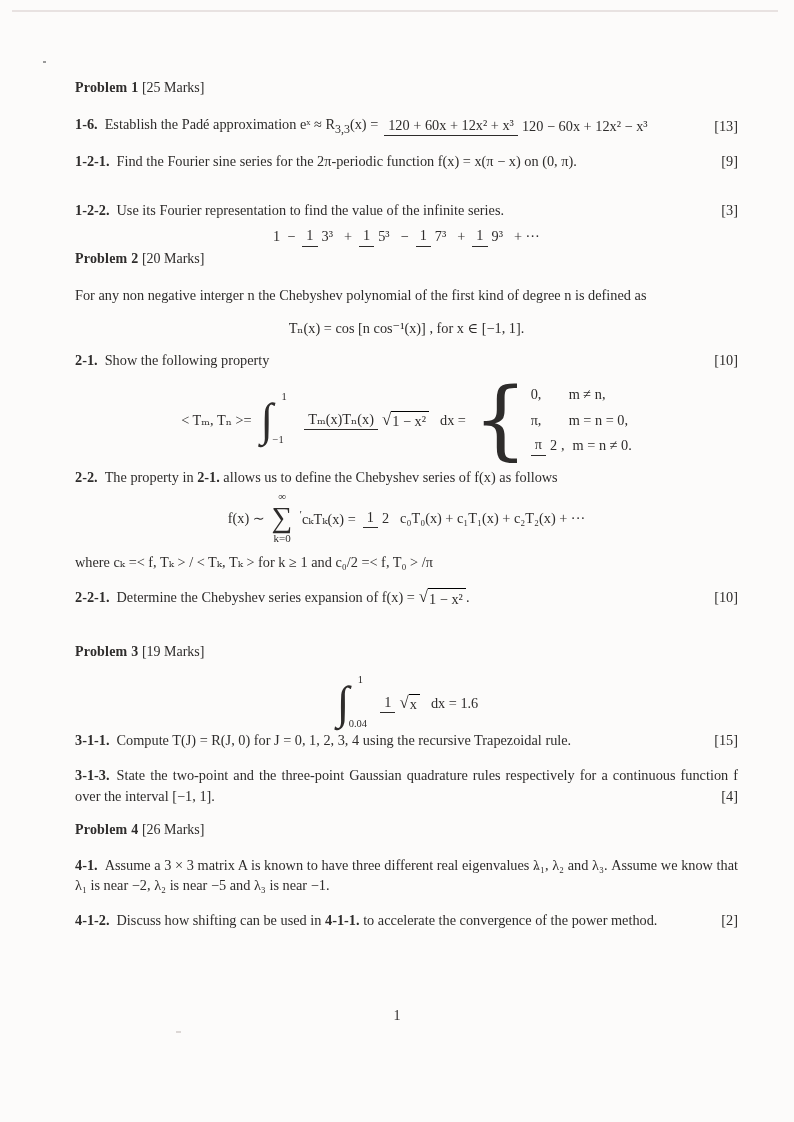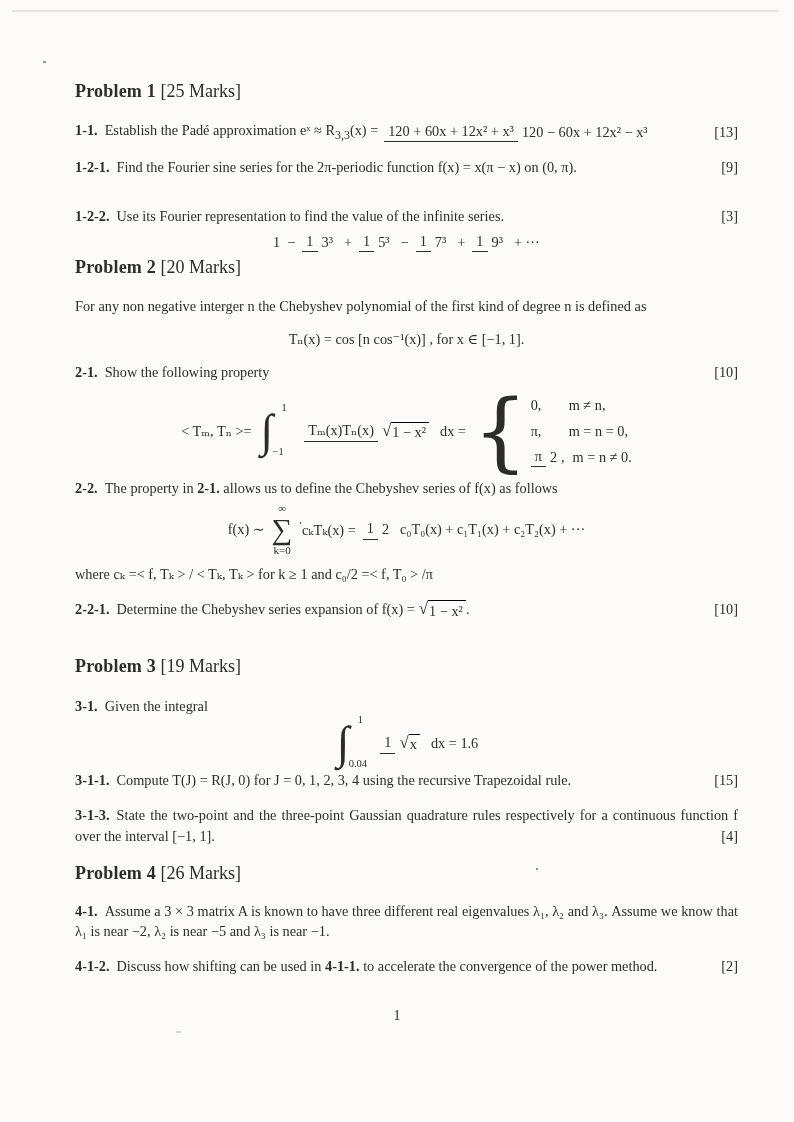--- a/index.html
+++ b/index.html
@@ -15,21 +15,21 @@
   .s2{left:176px;top:1031px;width:5px;height:2px;background:#dcd7d5;}
   .s3{left:536px;top:868px;width:2px;height:2px;background:#8f8f8f;}
 
   .content{position:absolute;left:75px;top:78px;width:663px;}
 
   .mb2{margin-bottom:2px}.mb4{margin-bottom:4px}.mb5{margin-bottom:5px}
   .mb6{margin-bottom:6px}.mb8{margin-bottom:8px}
   .mb11{margin-bottom:28px}.mb12{margin-bottom:12px}.mb13{margin-bottom:13px}
   .mb14{margin-bottom:14px}.mb15{margin-bottom:32px}.mb16{margin-bottom:16px}
 
-  .heading{font-size:18px;}
+  .heading{font-size:14px;}
   .heading b{letter-spacing:.2px;}
 
   .qrow{display:flex;align-items:baseline;}
   .qrow.center-v{align-items:center;}
   .qtext{flex:1 1 auto;min-width:0;}
   .qnum{font-weight:bold;margin-right:7px;white-space:nowrap;}
   .qnum-inline{font-weight:bold;margin-right:7px;}
   .bref{font-weight:bold;}
   .marks{margin-left:auto;padding-left:10px;white-space:nowrap;}
 
@@ -79,21 +79,21 @@
   <div class="scanline"></div>
   <div class="speck s1"></div>
   <div class="speck s2"></div>
   <div class="speck s3"></div>
 
   <div class="content">
 
     <div class="heading mb16"><b>Problem 1</b><span> [25 Marks]</span></div>
 
     <div class="qrow center-v mb13">
-      <span class="qtext"><b class="qnum">1-1.</b><span>Establish the Padé approximation</span><span> eˣ ≈ R</span><sub>3,3</sub><span>(x) =</span><span class="frac ml6">
+      <span class="qtext"><b class="qnum">1-6.</b><span>Establish the Padé approximation</span><span> eˣ ≈ R</span><sub>3,3</sub><span>(x) =</span><span class="frac ml6">
             <span class="num">120 + 60x + 12x² + x³</span>
             <span class="den">120 − 60x + 12x² − x³</span>
           </span></span>
       <span class="marks">[13]</span>
     </div>
 
     <div class="qrow mb11">
       <span class="qtext"><b class="qnum">1-2-1.</b><span>Find the Fourier sine series for the 2π-periodic function f(x) = x(π − x) on (0, π).</span></span>
       <span class="marks">[9]</span>
     </div>
@@ -197,21 +197,20 @@
 
     <div class="qrow mb15">
       <span class="qtext"><b class="qnum">2-2-1.</b><span>Determine the Chebyshev series expansion of f(x) =</span><span class="root ml4">
             <span class="arg">1 − x²</span>
           </span><span>.</span></span>
       <span class="marks">[10]</span>
     </div>
 
     <div class="heading mb16"><b>Problem 3</b><span> [19 Marks]</span></div>
 
-    <div class="mb2"><b class="qnum-inline">3-1.</b><span>Given the integral</span></div>
 
     <div class="display mb2">
       <span class="bigint"><span class="glyph-int"></span><span class="int-sup">1</span><span class="int-sub">0.04</span></span>
       <span class="frac">
           <span class="num">1</span>
           <span class="den"><span class="root">
               <span class="arg">x</span>
             </span></span>
         </span>
       <span>dx = 1.6</span>

